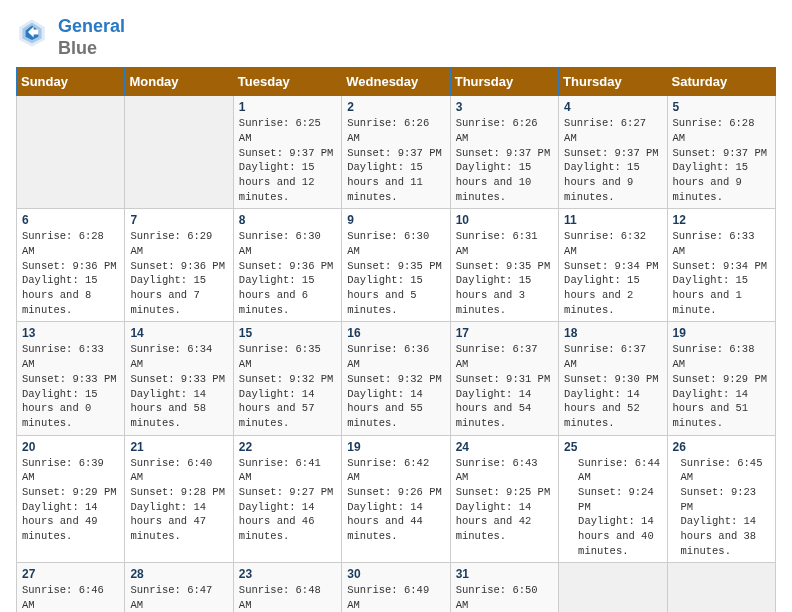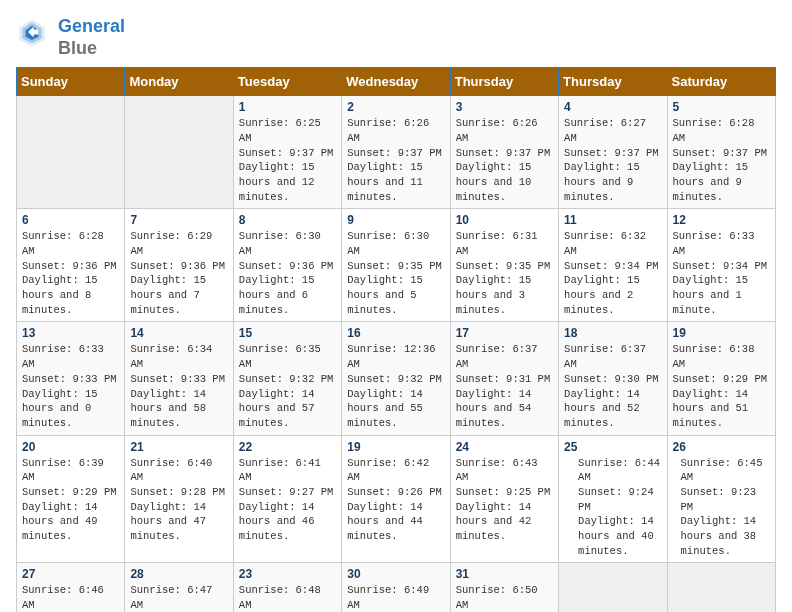--- a/index.html
+++ b/index.html
@@ -219,21 +219,21 @@
 Daylight: 14 hours and 58 minutes.</div>
         </td>
         <td>
           <span class="day-number">15</span>
           <div class="day-info" style="white-space: pre-line;">Sunrise: 6:35 AM
 Sunset: 9:32 PM
 Daylight: 14 hours and 57 minutes.</div>
         </td>
         <td>
           <span class="day-number">16</span>
-          <div class="day-info" style="white-space: pre-line;">Sunrise: 12:36 AM
+          <div class="day-info" style="white-space: pre-line;">Sunrise: 6:36 AM
 Sunset: 9:32 PM
 Daylight: 14 hours and 55 minutes.</div>
         </td>
         <td>
           <span class="day-number">17</span>
           <div class="day-info" style="white-space: pre-line;">Sunrise: 6:37 AM
 Sunset: 9:31 PM
 Daylight: 14 hours and 54 minutes.</div>
         </td>
         <td>

